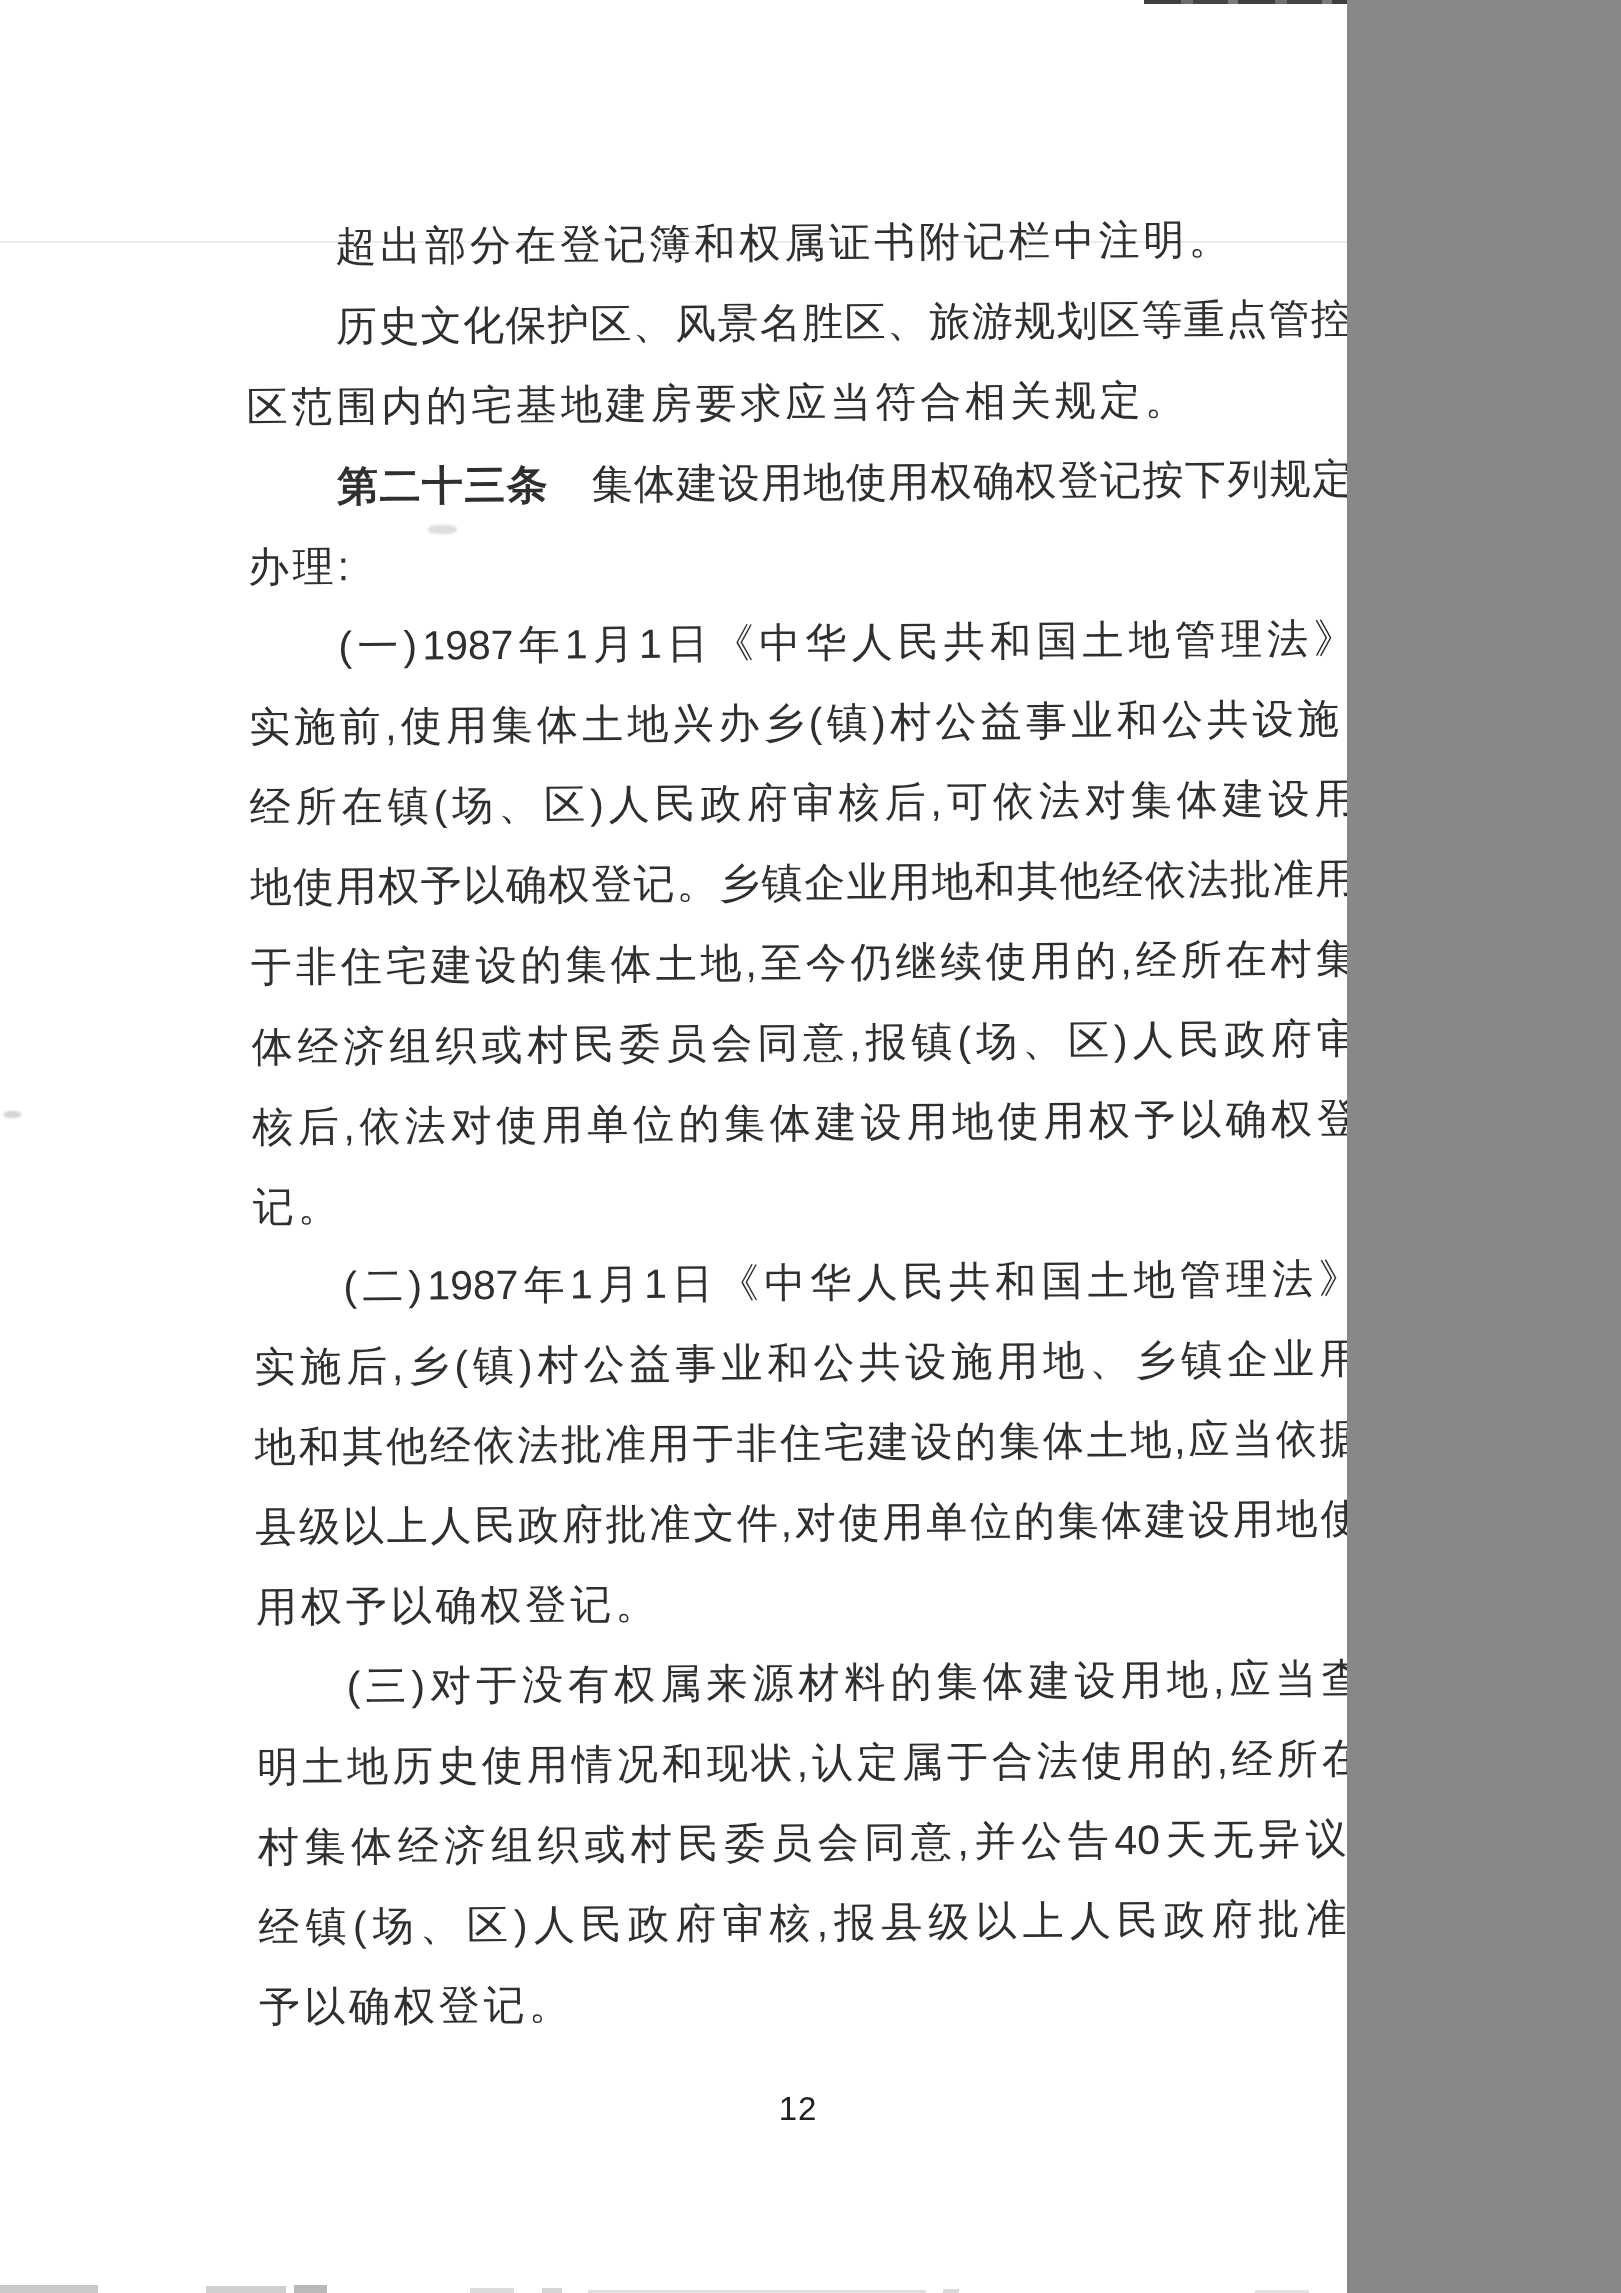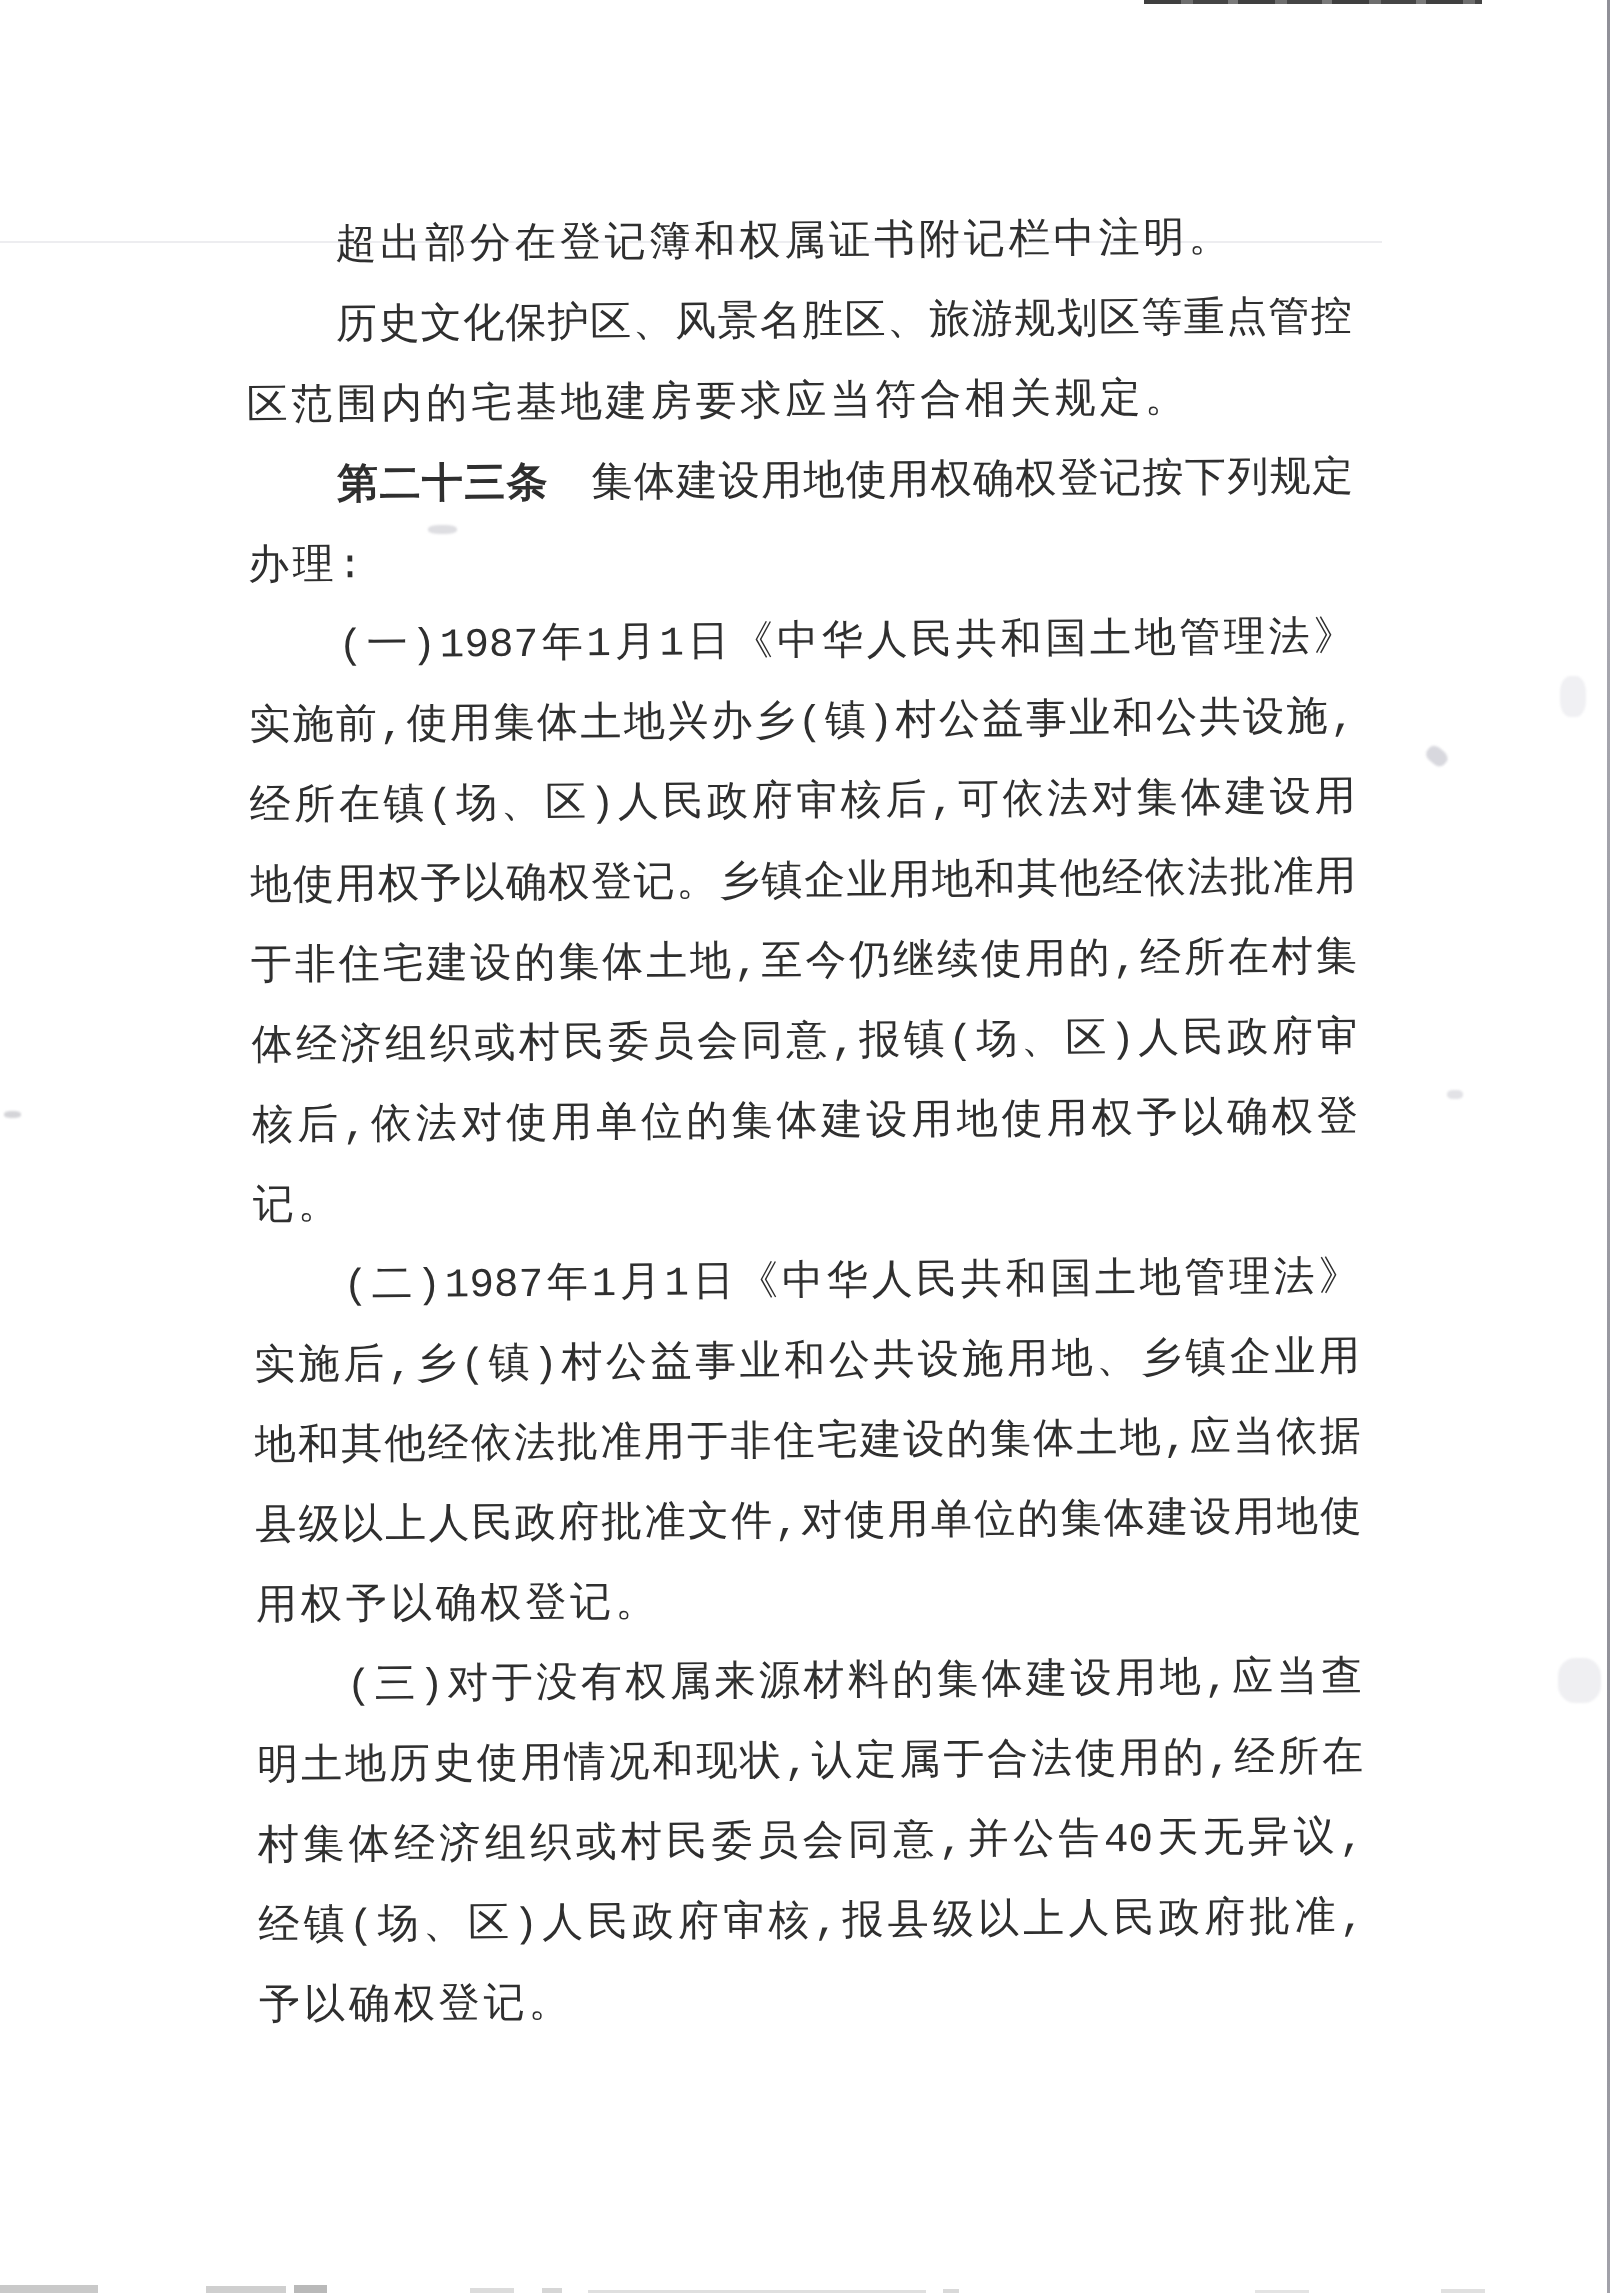--- a/index.html
+++ b/index.html
@@ -2,24 +2,24 @@
 <html style="--ink: #2f2f2f; --paper: #ffffff;"><head>
 <meta charset="utf-8">
 <style>
   :root{
     --ink:#2f2f2f;
     --paper:#ffffff;
   }
   html,body{margin:0;padding:0;background:#888;}
   .page{
     position:relative;
-    width:1621px;height:2294px;
+    width:1347px;height:2294px;
     background:var(--paper);
     overflow:hidden;
-    font-family:Liberation Mono, monospace;
+    font-family:Liberation Sans, sans-serif;
   }
   
   .text-block{
     position:absolute;left:245px;top:207px;width:1106px;
     color:var(--ink);
     transform:rotate(-0.45deg);
     transform-origin:left top;
   }
   .line{
     height:80px;line-height:80px;
@@ -564,15 +564,16 @@
         <span>民</span>
         <span>政</span>
         <span>府</span>
         <span>批</span>
         <span>准</span>
         <span>,</span>
       </div>
       <div class="line"><span>予以确权登记。</span></div>
     </div>
 
+  <div class="page-number">12</div>
 
 </div>
 
 
 </body></html>

